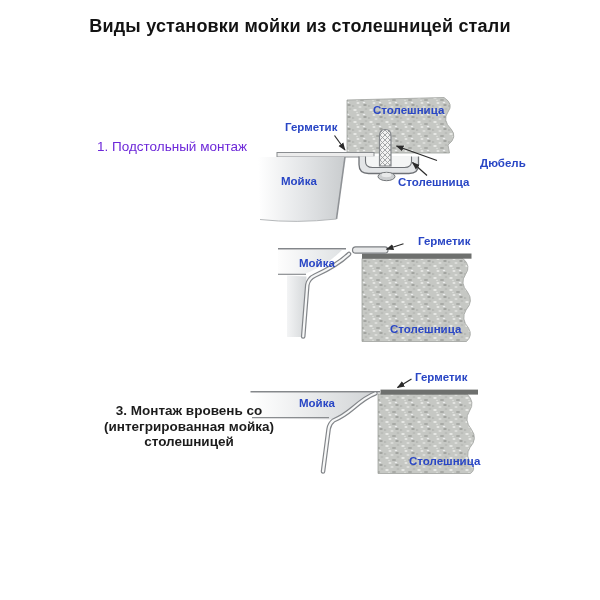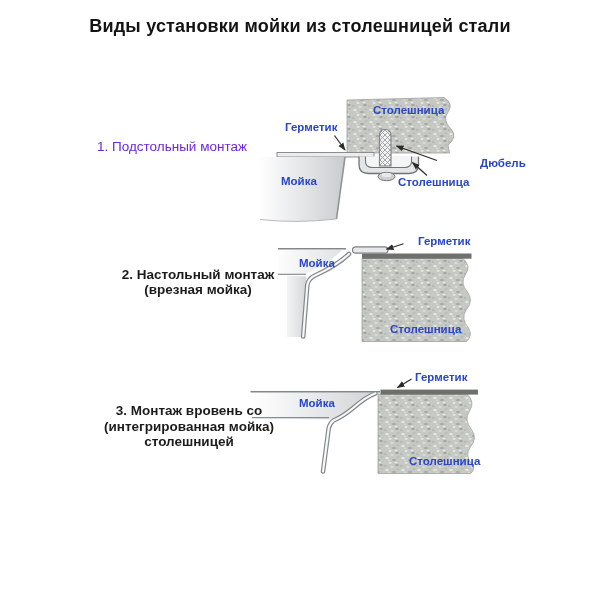--- a/index.html
+++ b/index.html
@@ -116,24 +116,20 @@
     </g>
   </svg>
 
   <div class="h1line">1. Подстольный монтаж</div>
   <div class="label" style="left:373px;top:104px;">Столешница</div>
   <div class="label" style="left:285px;top:121px;">Герметик</div>
   <div class="label" style="left:281px;top:175px;">Мойка</div>
   <div class="label" style="left:440px;top:157px;margin-left:40px;">Дюбель</div>
   <div class="label" style="left:398px;top:176px;">Столешница</div>
 
-  <div class="hblock hblock-2">
-    <div>2. Настольный монтаж</div>
-    <div>(врезная мойка)</div>
-  </div>
   <div class="label" style="left:418px;top:235px;">Герметик</div>
   <div class="label" style="left:299px;top:257px;">Мойка</div>
   <div class="label" style="left:390px;top:323px;">Столешница</div>
 
   <div class="hblock hblock-3">
     <div>3. Монтаж вровень со</div>
     <div>(интегрированная мойка)</div>
     <div>столешницей</div>
   </div>
   <div class="label" style="left:415px;top:371px;">Герметик</div>

